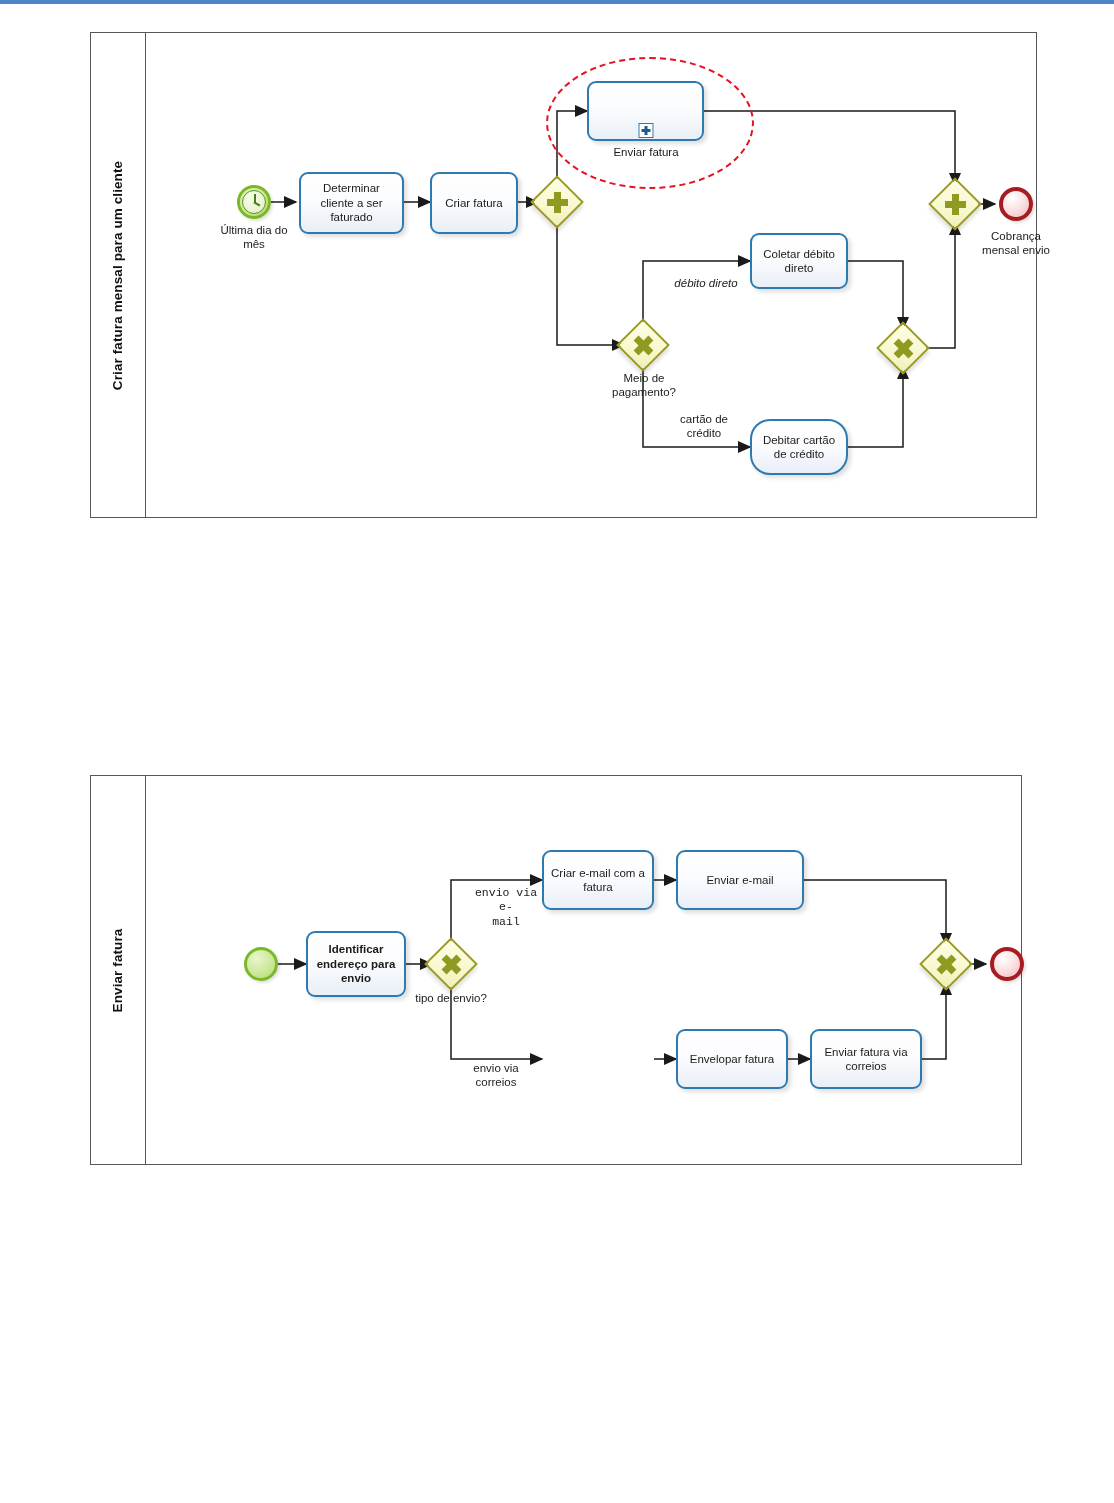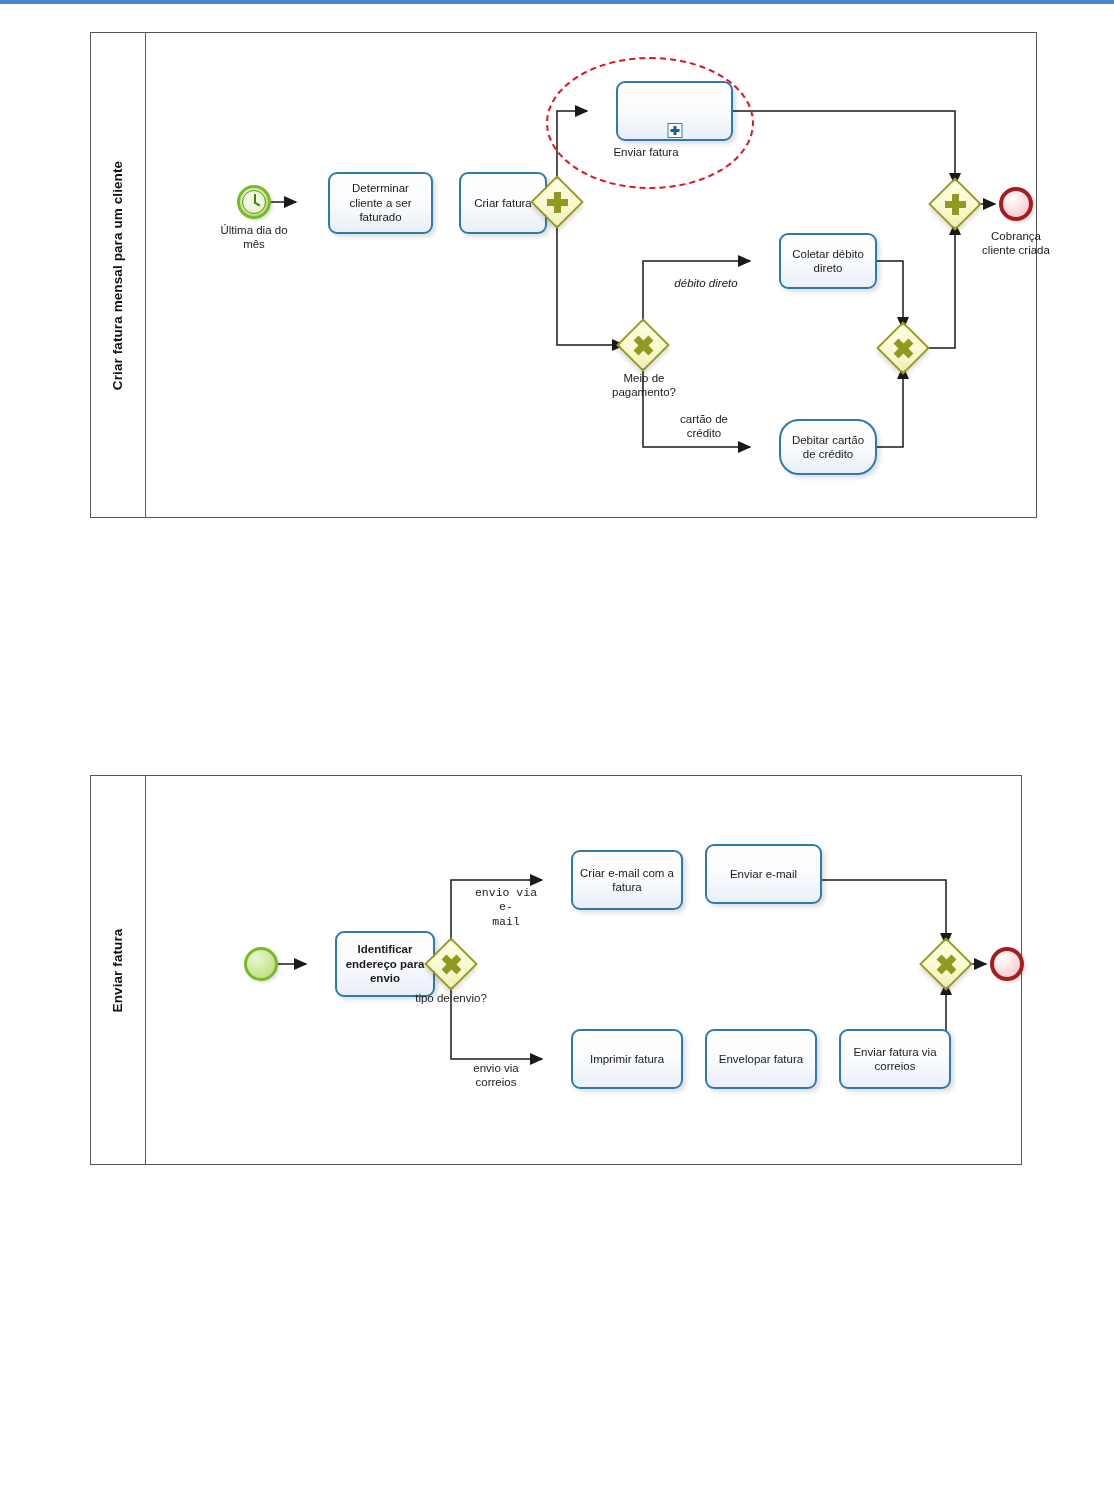--- a/index.html
+++ b/index.html
@@ -65,21 +65,20 @@
     background: linear-gradient(to bottom, #ffffff 0%, #fbfcfe 45%, #e9eff7 100%);
     box-shadow: 3px 3px 4px rgba(0,0,0,0.13);
     display: flex;
     align-items: center;
     justify-content: center;
     text-align: center;
     color: #1b1b1b;
     font-size: 11.5px;
     line-height: 1.25;
     padding: 2px 4px;
-    margin-left: 29px;
   }
   .task.subprocess { position: relative; }
   .sub-marker {
     position: absolute;
     left: 50%;
     bottom: 1px;
     transform: translateX(-50%);
     width: 15px; height: 15px;
     box-sizing: border-box;
     border: 1.5px solid #2e7ab0;
@@ -316,21 +315,21 @@
       <div class="gw-mark">
         <span class="plus-h"></span>
           <span class="plus-v"></span>
       </div>
     </div>
 
     <div class="node" style="left:853px; top:154px;">
       <div class="event end"></div>
     </div>
     <div class="ev-label" style="left:817px; top:196px; width:106px;">Cobrança
-cliente criada</div>
+mensal envio</div>
 
   </div>
 </div>
 
 <div class="pool" style="left:90px; top:775px; width:932px; height:390px;">
 
   <div class="pool-header">
     <span class="pool-header-label">Enviar fatura</span>
   </div>
 
@@ -385,23 +384,22 @@
 
     <div class="flow-label" style="left:321px; top:110px; width:78px;font-family:Liberation Mono, monospace;">envio via e-
 mail</div>
 
     <div class="flow-label" style="left:310px; top:285px; width:80px;">envio via
 correios</div>
 
     <div class="node task" style="left:396px; top:74px; width:112px; height:60px;">Criar e-mail
 com a fatura</div>
 
-    <div class="node task" style="left:530px; top:68px; width:117px; height:60px;">Enviar e-mail</div>
-
-    <div class="node task" style="left:396px; top:253px; width:112px; height:60px;">Imprimir fatura</div>
+    <div class="node task" style="left:530px; top:74px; width:128px; height:60px;">Enviar e-mail</div>
+
 
     <div class="node task" style="left:664px; top:253px; width:112px; height:60px;">Enviar fatura
 via correios</div>
 
     <div class="node task" style="left:530px; top:253px; width:112px; height:60px;">Envelopar
 fatura</div>
 
     <div class="gw-wrap" style="left:781px; top:169px;">
       <div class="gateway"></div>
       <div class="gw-mark">

